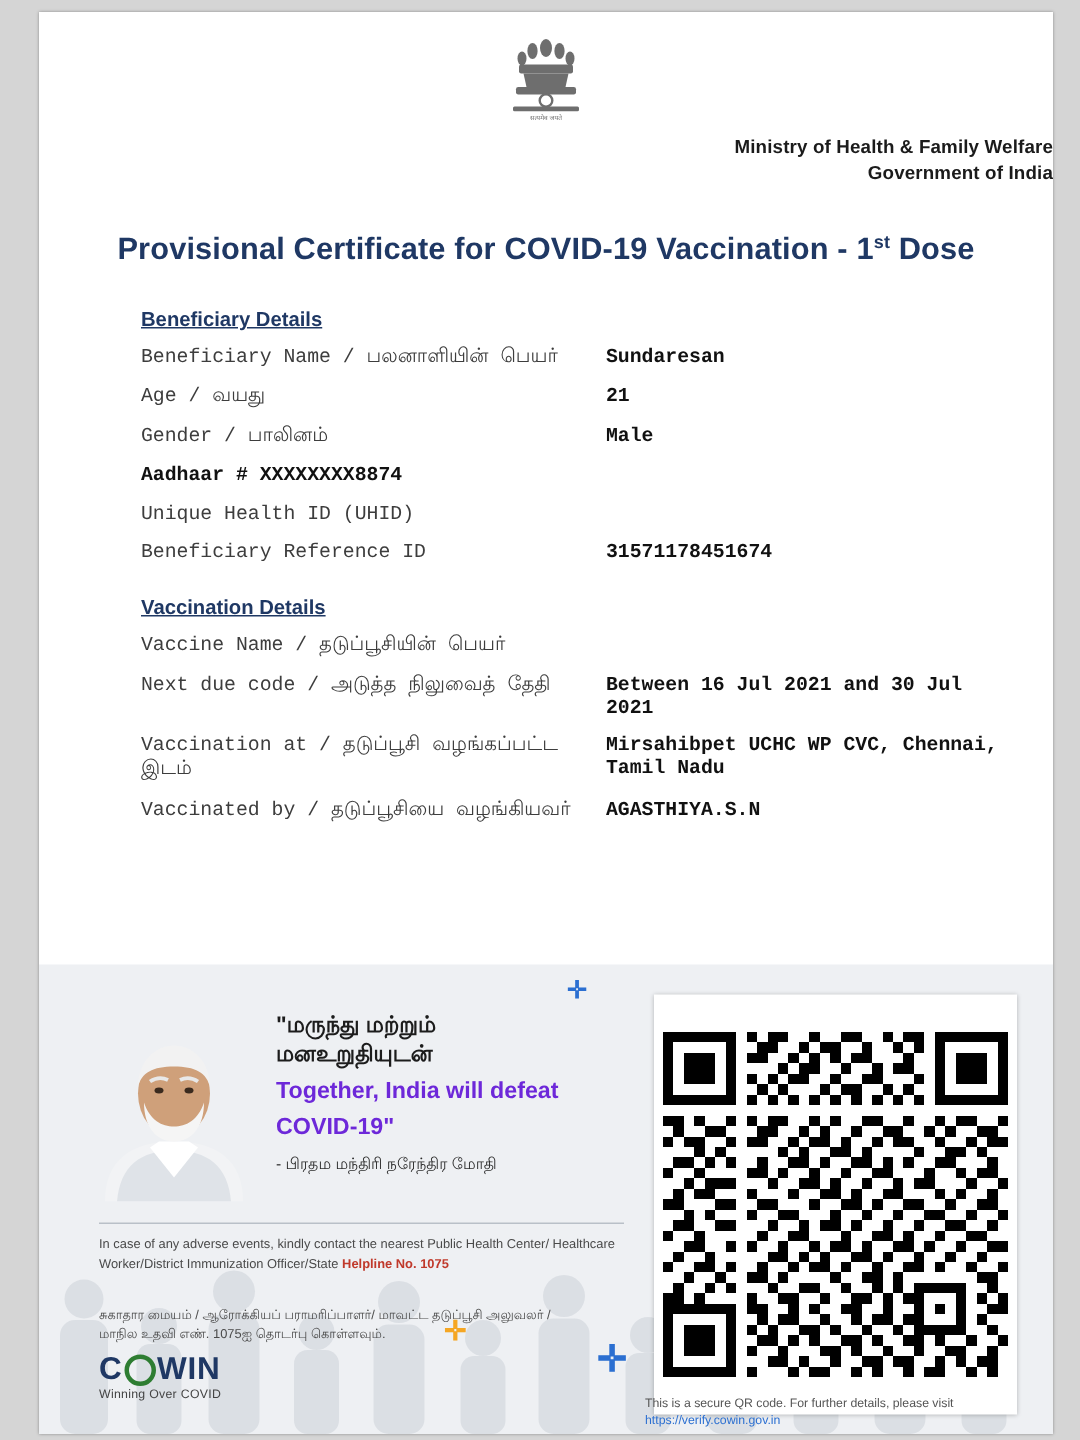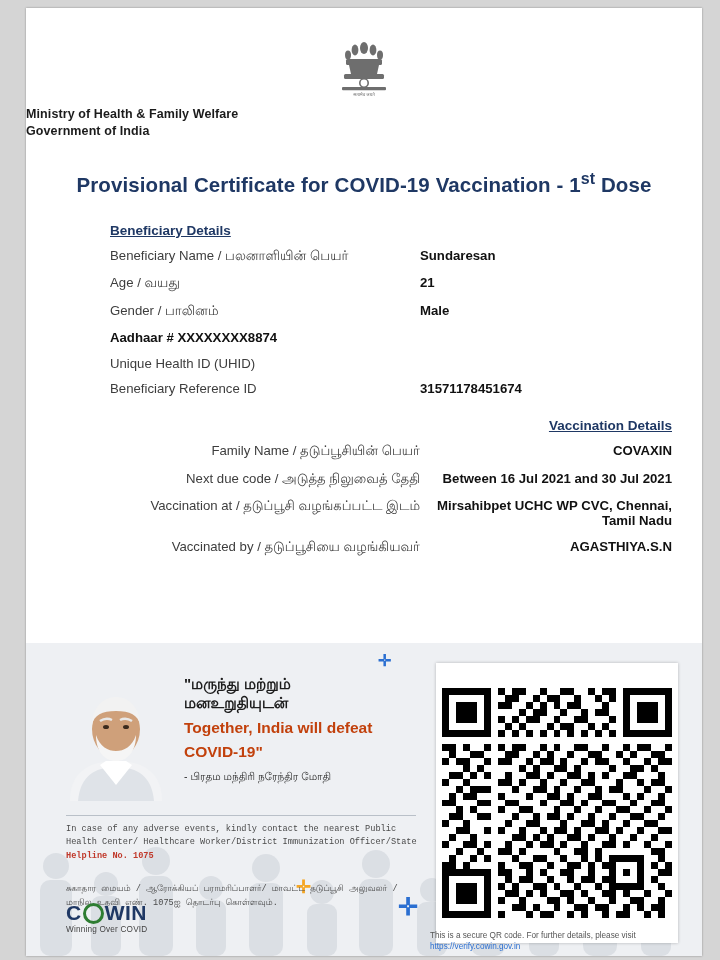--- a/index.html
+++ b/index.html
@@ -25,22 +25,22 @@
     top: 8px;
     width: 676px;
     height: 948px;
     background: #ffffff;
     box-shadow: 0 0 2px rgba(0,0,0,0.35);
     overflow: hidden;
   }
 
   
   .header {
-    text-align: left;
-    padding-top: 30px;
+    text-align: right;
+    padding-top: 14px;
   }
   .emblem {
     display: block;
     margin: 0 auto;
     width: 54px;
     height: 62px;
   }
   .ministry {
     margin-top: 6px;
     font-size: 12.5px;
@@ -51,58 +51,57 @@
   }
   .title {
     margin-top: 30px;
     text-align: center;
     font-size: 20.5px;
     font-weight: bold;
     color: #1f3864;
     letter-spacing: 0.1px;
   }
   .title sup {
-    font-size: 16px;
+    font-size: 12px;
     vertical-align: super;
   }
 
   
   .section {
     margin-top: 26px;
     padding-left: 68px;
     padding-right: 30px;
-    margin-left: 16px;
   }
   .section-title {
     font-size: 13.5px;
     font-weight: bold;
     color: #1f3864;
     text-decoration: underline;
     margin-bottom: 10px;
   }
   .row {
     display: flex;
     align-items: baseline;
     margin-bottom: 10.5px;
+    font-family: Liberation Mono, monospace;
   }
   .label {
     width: 310px;
     font-size: 13.2px;
     color: #3d3d3d;
     font-weight: normal;
   }
   .value {
     flex: 1;
     font-size: 13.2px;
     color: #111111;
     font-weight: bold;
   }
   .section.vaccination {
     margin-top: 22px;
-    text-align: right;
   }
 
   
   .footer {
     position: absolute;
     left: 0;
     right: 0;
     bottom: 0;
     height: 313px;
     background: #eef0f3;
@@ -141,21 +140,21 @@
   .quote-tamil {
     font-size: 15px;
     font-weight: bold;
     color: #1c1c1c;
     line-height: 1.25;
   }
   .quote-en {
     margin-top: 5px;
     font-size: 15.5px;
     font-weight: bold;
-    color: #c2410c;
+    color: #6d28d9;
     line-height: 1.25;
   }
   .quote-attr {
     margin-top: 9px;
     font-size: 10.5px;
     color: #2b2b2b;
   }
   .divider {
     position: absolute;
     left: 40px;
@@ -170,21 +169,21 @@
     top: 180px;
     width: 352px;
     font-size: 8.6px;
     color: #4a4a4a;
     line-height: 1.55;
   }
   .advisory .hl {
     color: #c0392b;
     font-weight: bold;
   }
-  .advisory p { margin: 0 0 7px 0; font-family: Liberation Mono, monospace; }
+  .advisory p { margin: 0 0 7px 0; }
 
   .cowin {
     position: absolute;
     left: 40px;
     bottom: 22px;
   }
   .cowin-word {
     font-size: 21px;
     font-weight: bold;
     color: #1f3864;
@@ -290,22 +289,21 @@
       <div class="row">
         <div class="label">Beneficiary Reference ID</div>
         <div class="value">31571178451674</div>
       </div>
     </div>
 
     <div class="section vaccination">
       <div class="section-title">Vaccination Details</div>
 
       <div class="row">
-        <div class="label">Family Name / தடுப்பூசியின் பெயர்</div>
-        <div class="value">COVAXIN</div>
+        <div class="label">Vaccine Name / தடுப்பூசியின் பெயர்</div>
       </div>
       <div class="row">
         <div class="label">Next due code / அடுத்த நிலுவைத் தேதி</div>
         <div class="value">Between 16 Jul 2021 and 30 Jul 2021</div>
       </div>
       <div class="row">
         <div class="label">Vaccination at / தடுப்பூசி வழங்கப்பட்ட இடம்</div>
         <div class="value">Mirsahibpet UCHC WP CVC, Chennai, Tamil Nadu</div>
       </div>
       <div class="row">

